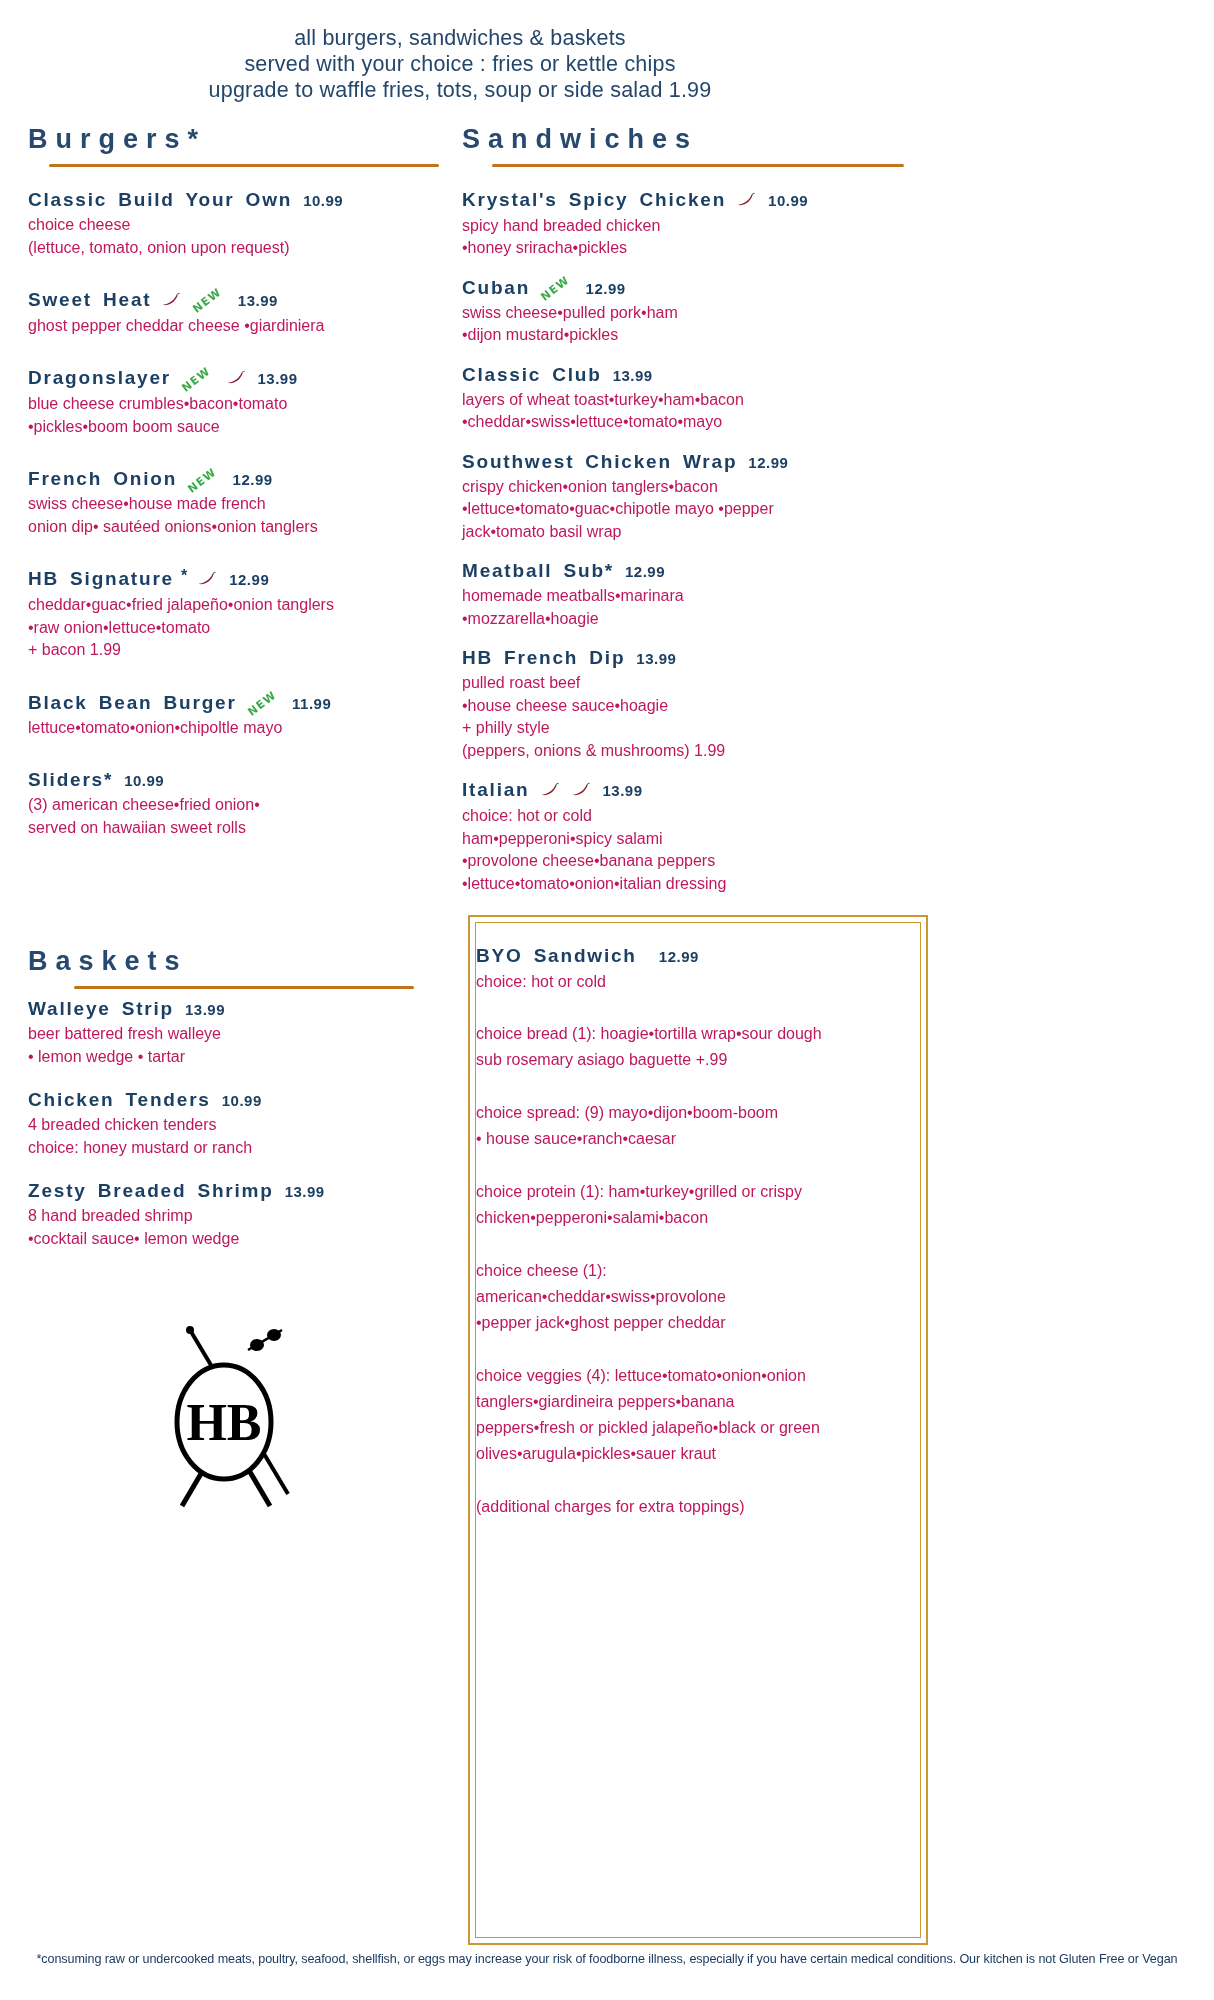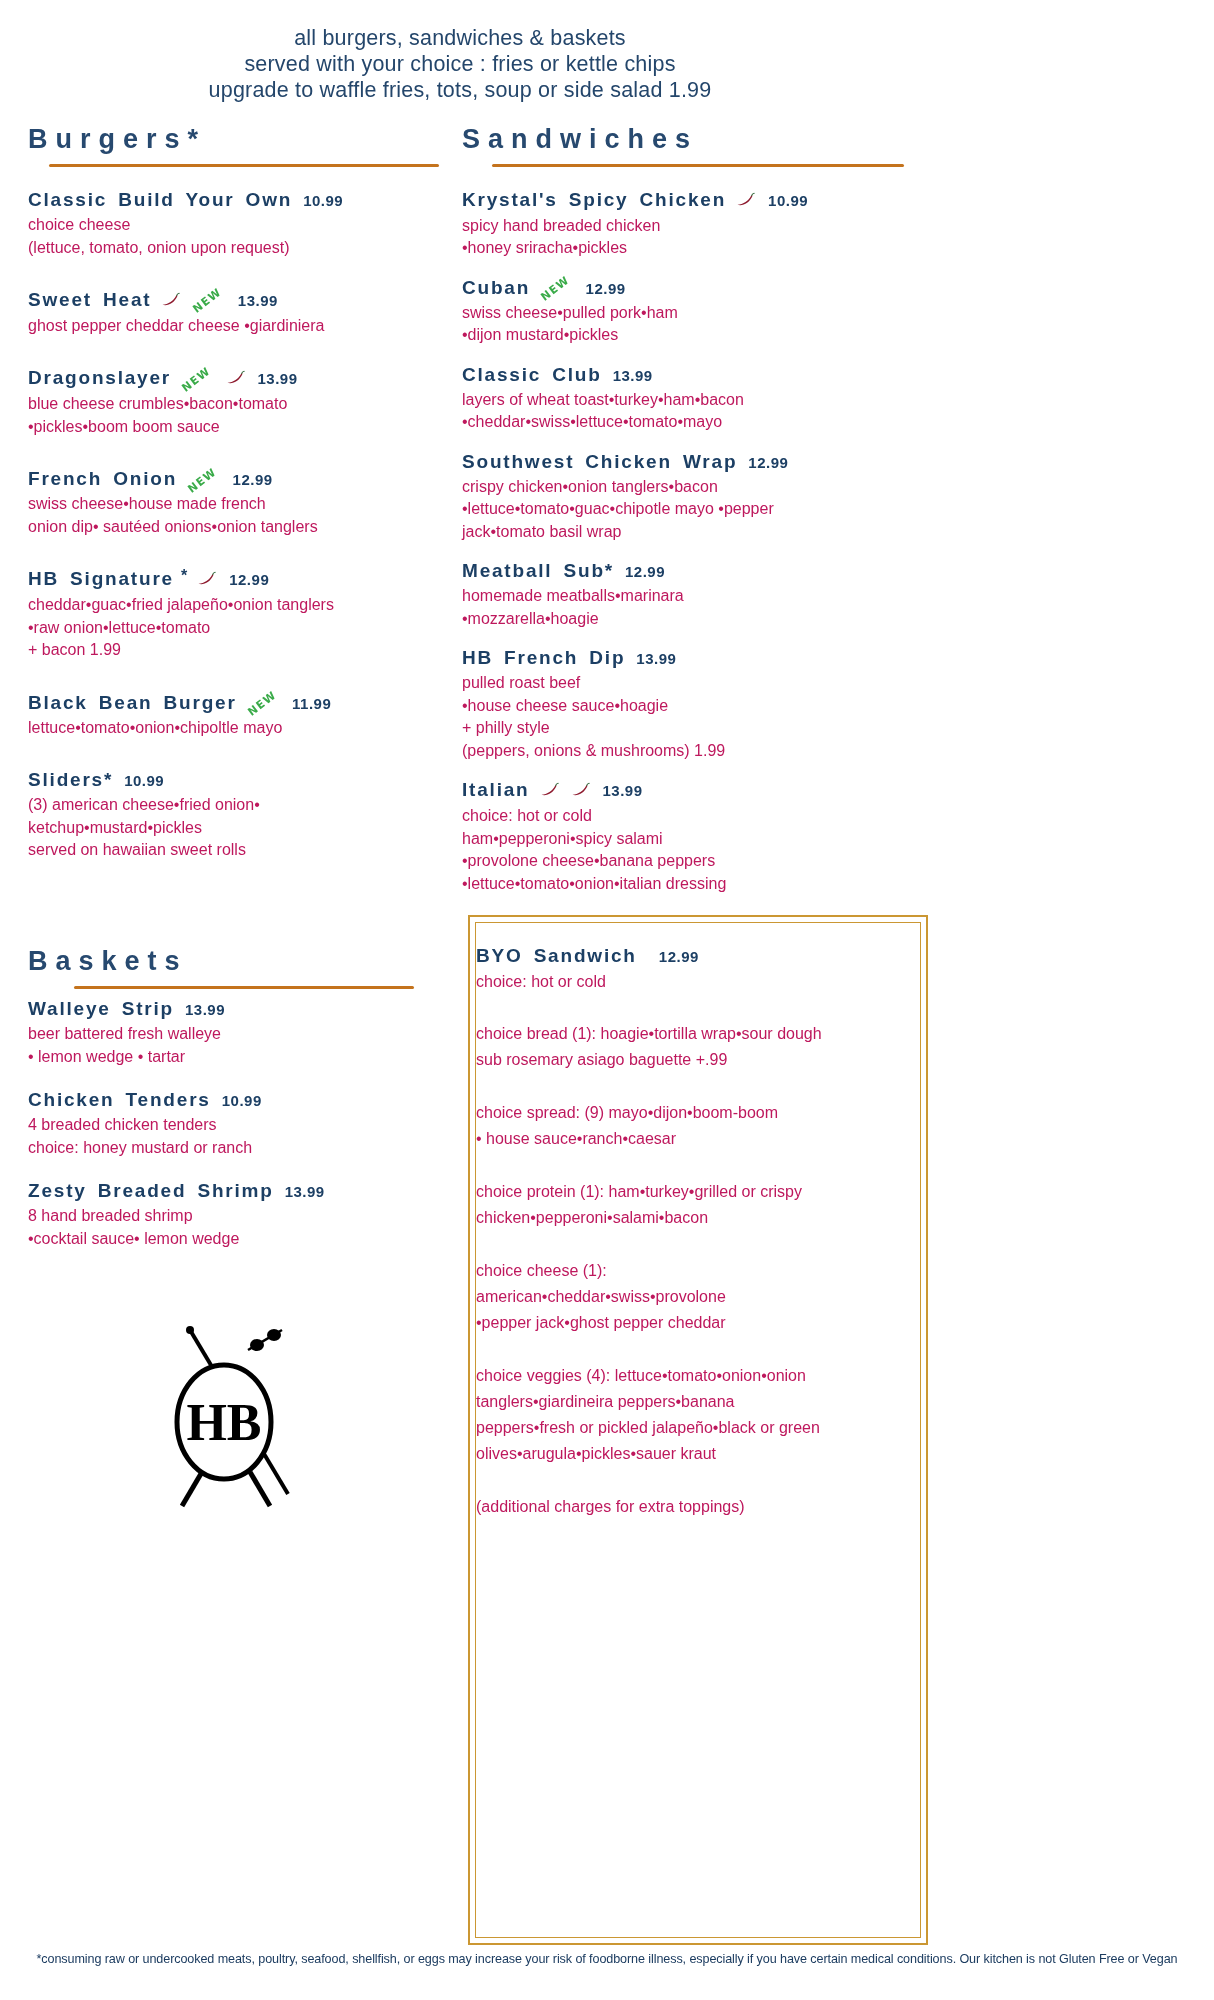--- a/index.html
+++ b/index.html
@@ -100,21 +100,20 @@
           <div class="desc">•raw onion•lettuce•tomato</div>
           <div class="desc">+ bacon 1.99</div>
         </div>
         <div class="item">
           <div class="item-head"><span class="item-name">Black Bean Burger</span><span class="badge new-badge">NEW</span><span class="item-price">11.99</span></div>
           <div class="desc">lettuce•tomato•onion•chipoltle mayo</div>
         </div>
         <div class="item">
           <div class="item-head"><span class="item-name">Sliders*</span><span class="item-price">10.99</span></div>
           <div class="desc">(3) american cheese•fried onion•</div>
-          <div class="desc">ketchup•mustard•pickles</div>
           <div class="desc">served on hawaiian sweet rolls</div>
         </div>
       </div>
   </section>
 
   <section class="sec sec-sandwiches">
     <h2 class="sec-title">Sandwiches</h2>
     <div class="rule"></div>
     <div class="items" id="sandwiches-items">
         <div class="item">

